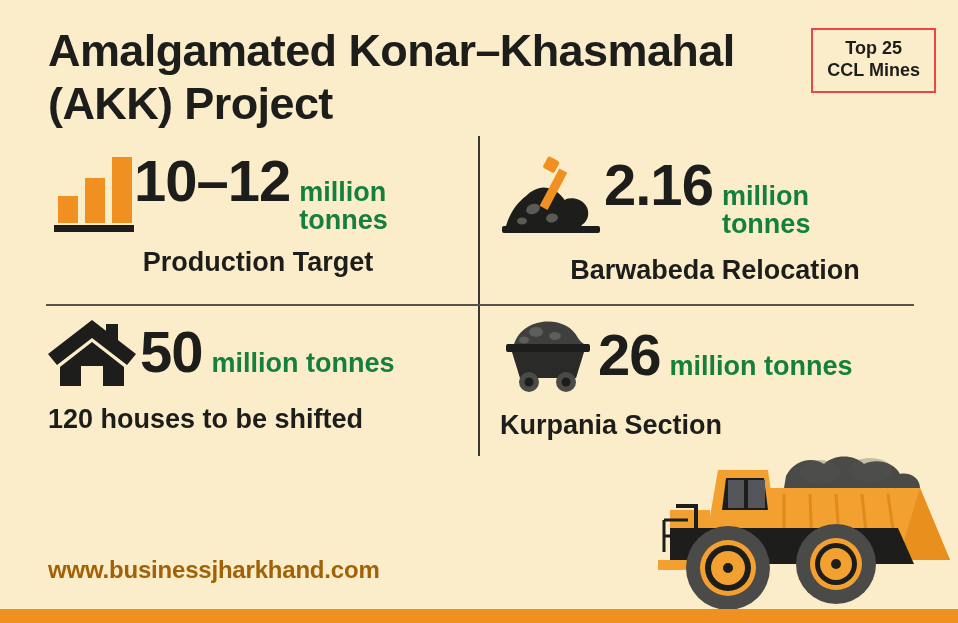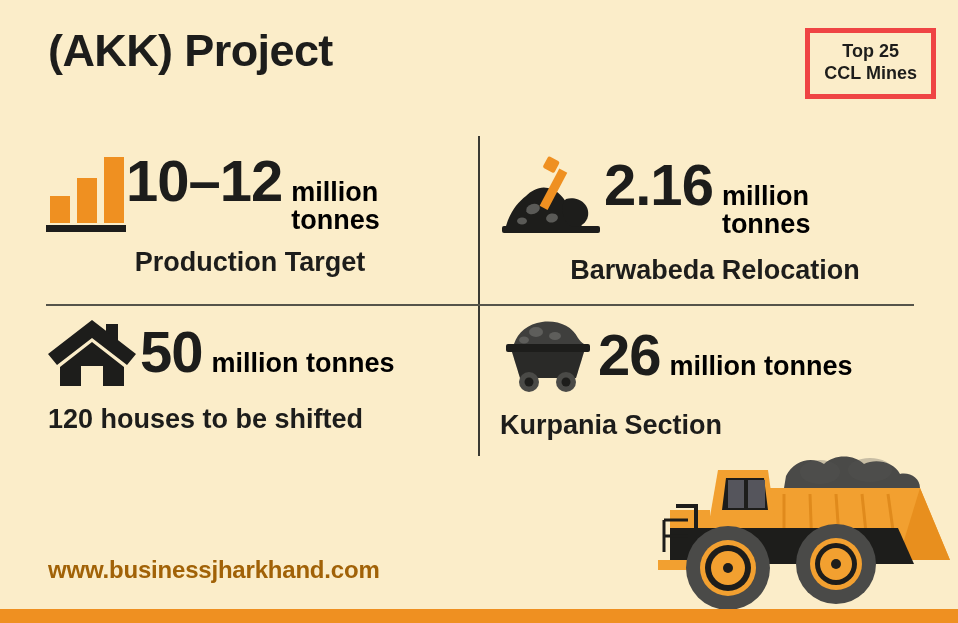--- a/index.html
+++ b/index.html
@@ -33,21 +33,21 @@
     letter-spacing: -0.6px;
     color: #1d1d1b;
   }
   .title .line { display: block; }
 
   
   .badge {
     position: absolute;
     right: 22px;
     top: 28px;
-    border: 5px solid #ef4444;
+    border: 2px solid #ef4444;
     padding: 8px 14px 9px 14px;
     text-align: center;
     line-height: 1.22;
     background: #FBEDC9;
   }
   .badge span {
     display: block;
     font-size: 18px;
     font-weight: bold;
     color: #1d1d1b;
@@ -69,21 +69,21 @@
     top: 304px;
     width: 868px;
     height: 2px;
     background: #55544a;
   }
 
   
   .cell {
     position: absolute;
   }
-  .cell-tl { left: 40px;  top: 152px; width: 420px; }
+  .cell-tl { left: 48px;  top: 152px; width: 420px; }
   .cell-tr { left: 500px; top: 152px; width: 430px; }
   .cell-bl { left: 48px;  top: 316px; width: 420px; }
   .cell-br { left: 500px; top: 316px; width: 440px; }
 
   .stat-row {
     display: flex;
     align-items: center;
   }
   .icon-box {
     flex: 0 0 auto;
@@ -99,21 +99,21 @@
     font-size: 58px;
     font-weight: bold;
     color: #1d1d1b;
     line-height: 1;
     letter-spacing: -1px;
     white-space: nowrap;
   }
   .unit {
     font-size: 27px;
     font-weight: bold;
-    color: #000000;
+    color: #15803d;
     line-height: 1.04;
     margin-left: 9px;
   }
   .unit.two-line {
     width: 124px;
   }
   .unit.one-line {
     white-space: nowrap;
   }
   .caption {
@@ -152,20 +152,21 @@
     width: 360px;
     height: 180px;
   }
 </style>
 </head>
 <body>
 
 <div class="poster">
 
   <div class="title">
+    <span class="line">Amalgamated Konar–Khasmahal</span>
     <span class="line">(AKK) Project</span>
   </div>
 
   <div class="badge">
     <span>Top 25</span>
     <span>CCL Mines</span>
   </div>
 
   <div class="v-divider"></div>
   <div class="h-divider"></div>

